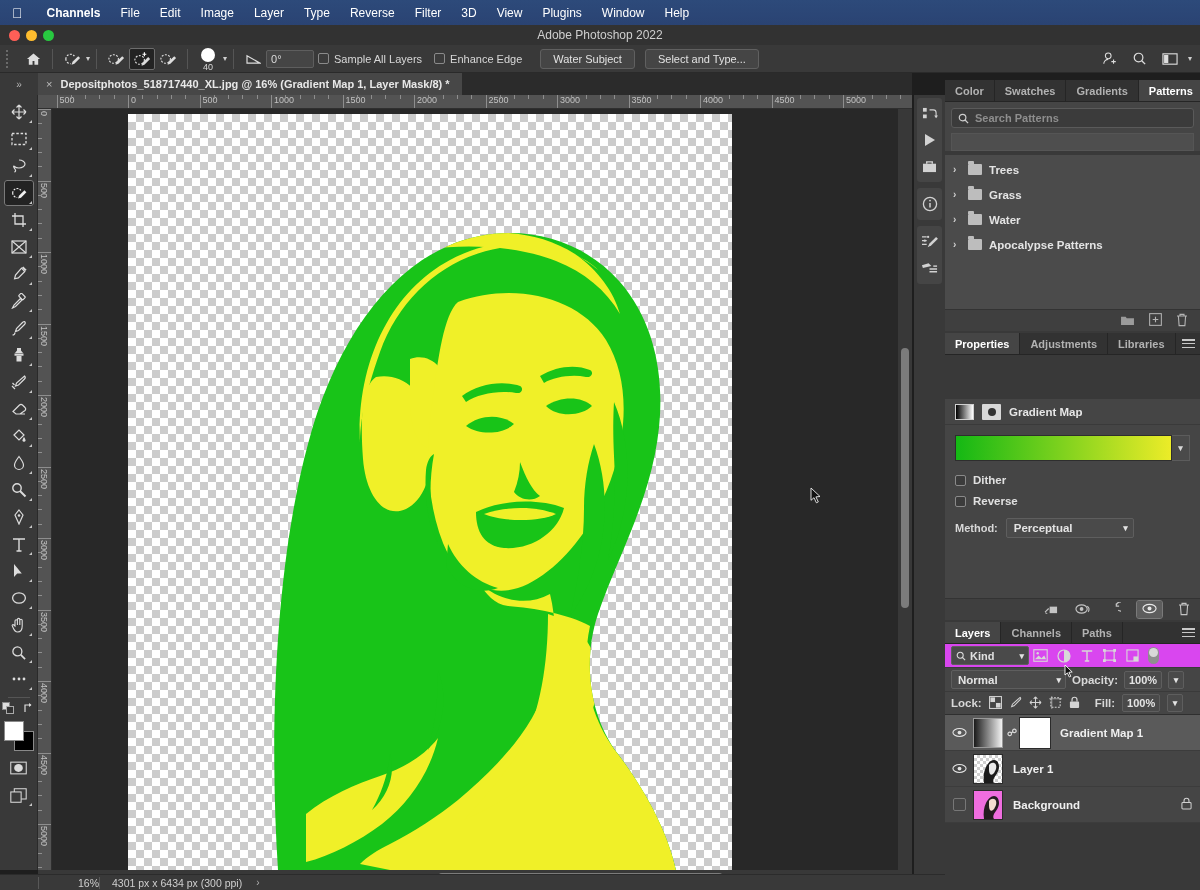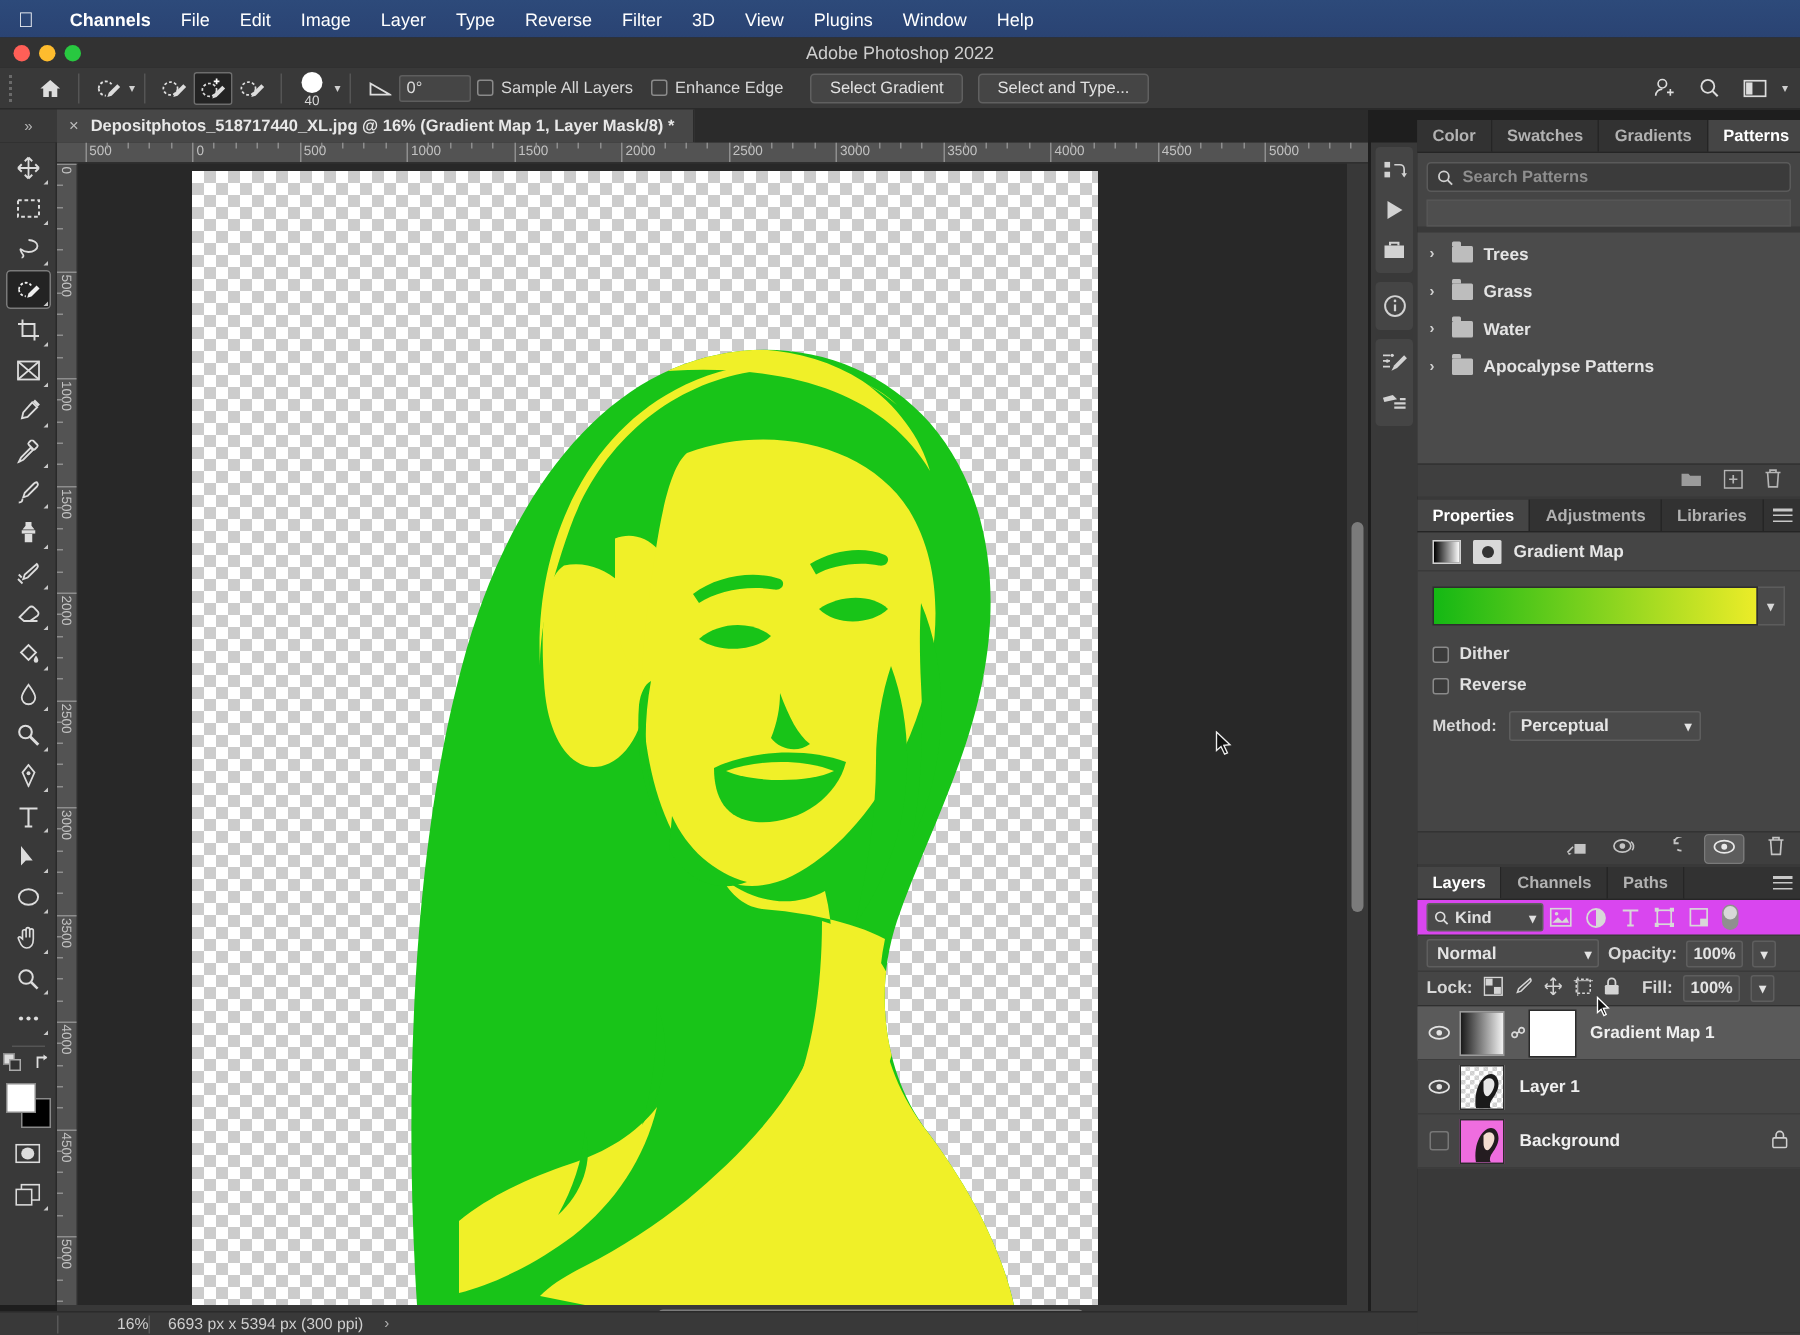--- a/index.html
+++ b/index.html
@@ -233,21 +233,21 @@
     background:#bdbdbd; border-radius:1px 1px 0 0;
   }
   .patname { font-size:11.5px; color:#e4e4e4; }
   .panelfoot {
     display:flex; align-items:center; justify-content:flex-end; gap:14px;
     height:22px; padding-right:12px; background:#3f3f3f; border-top:1px solid #333;
     color:#b8b8b8;
   }
 
   
-  .propbody { background:#454545; padding:0; }
+  .propbody { background:#454545; padding:0;margin-top:44px; }
   .prophdr { display:flex; align-items:center; gap:8px; height:26px; padding-left:10px; border-bottom:1px solid #3a3a3a; }
   .gmicon {
     width:19px; height:16px; border:1px solid #d0d0d0;
     background:linear-gradient(90deg,#000,#fff); flex:none;
   }
   .maskicon {
     width:19px; height:16px; background:#d8d8d8; display:flex;
     align-items:center; justify-content:center; flex:none; border-radius:1px;
   }
   .maskicon i { width:8px; height:8px; border-radius:50%; background:#333; display:block; }
@@ -411,21 +411,21 @@
     </div>
     <div class="numfield">0°</div>
     <div class="cblabel">
       <span class="cbx"></span>
       <span>Sample All Layers</span>
     </div>
     <div class="cblabel">
       <span class="cbx"></span>
       <span>Enhance Edge</span>
     </div>
-    <div class="pillbtn">Select Gradient</div>
+    <div class="pillbtn">Water Subject</div>
     <div class="pillbtn">Select and Type...</div>
 
     <div class="ob-right">
       <div class="obtn">
         <svg width="16" height="15" viewBox="0 0 18 16">
             <circle cx="7" cy="5" r="3.2" stroke="#ddd" fill="none" stroke-width="1.2"></circle>
             <path d="M2 14c0-3 2.5-5 5-5" stroke="#ddd" fill="none" stroke-width="1.2"></path>
             <path d="M13 9v5M10.5 11.5h5" stroke="#ddd" stroke-width="1.2"></path>
           </svg>
       </div>
@@ -832,21 +832,21 @@
     </div>
   <div class="sbH">
       <div class="thumb"></div>
     </div>
 
   <div class="statusbar">
     <div style="width:38px;"></div>
     <div class="sb-div"></div>
     <div class="sb-zoom">16%</div>
     <div class="sb-div"></div>
-    <div class="sb-dims">6693 px x 5394 px (300 ppi)</div>
+    <div class="sb-dims">4301 px x 6434 px (300 ppi)</div>
     <div class="sb-arrow">›</div>
   </div>
 
   <div class="rail">
     <div class="railgrp">
       <div class="railbtn">
         <svg width="16" height="15" viewBox="0 0 17 16">
             <rect x="1" y="1" width="4" height="4" fill="#d2d2d2"></rect>
             <rect x="1" y="8" width="4" height="4" fill="#d2d2d2"></rect>
             <path d="M8 3h4a3 3 0 013 3v5" stroke="#d2d2d2" fill="none" stroke-width="1.2"></path>

